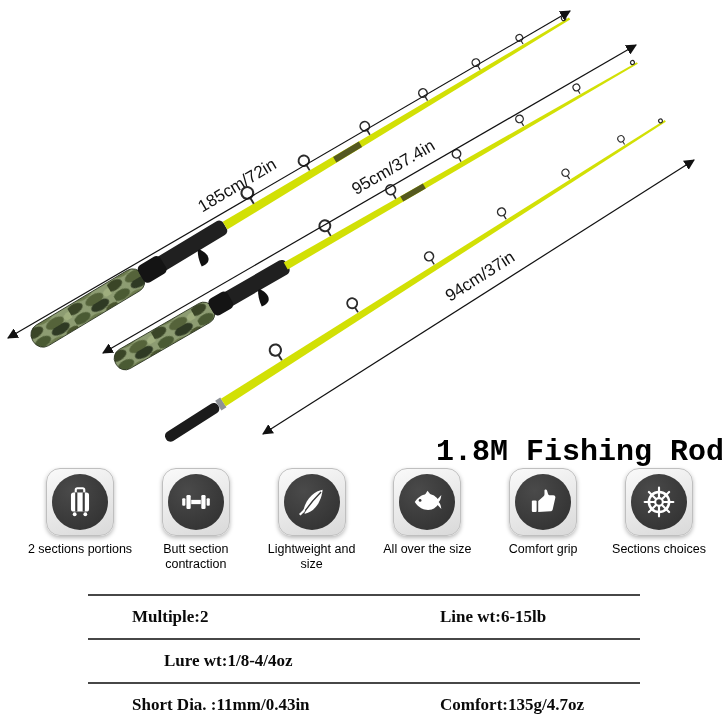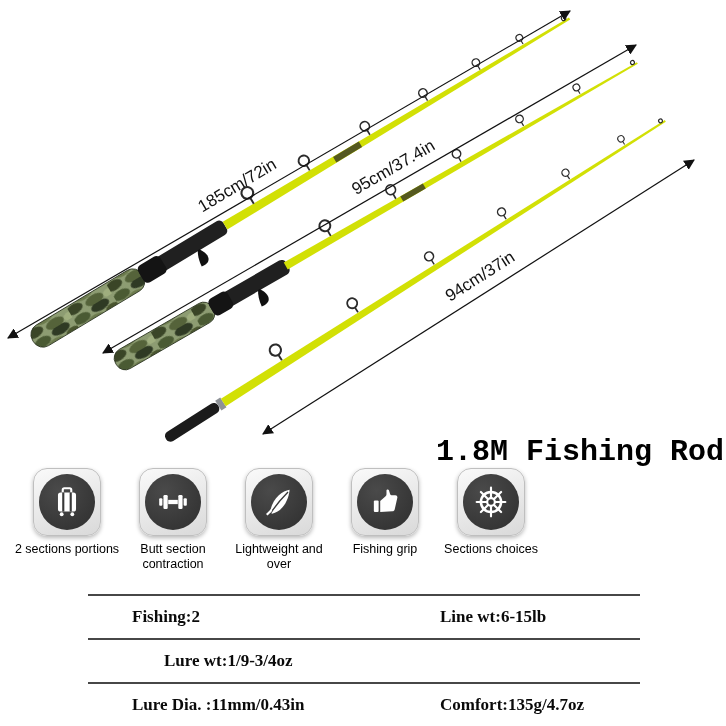--- a/index.html
+++ b/index.html
@@ -6,22 +6,22 @@
   .canvas{position:relative;width:726px;height:726px;background:#ffffff;overflow:hidden;
           font-family:"Liberation Sans",sans-serif;}
   
   .rod-svg{position:absolute;top:0;left:0;}
   .dim-label{font-family:"Liberation Sans",sans-serif;font-size:17px;fill:#111;}
   
   .product-title{position:absolute;left:436px;top:412px;
                  font-family:Liberation Mono, monospace;font-weight:bold;
                  font-size:30px;color:#000;white-space:nowrap;margin-top:23px;}
   
-  .features{position:absolute;top:468px;left:0;right:0;display:flex;
-            padding:0 14px;}
+  .features{position:absolute;top:468px;left:13px;right:0;display:flex;
+            justify-content:space-between;padding:0 14px;}
   .feature{width:106px;display:flex;flex-direction:column;align-items:center;}
   .icon-box{width:66px;height:66px;border-radius:14px;
             background:linear-gradient(160deg,#fafafa,#d9d9d9);
             border:1px solid #bfbfbf;
             box-shadow:0 2px 4px rgba(0,0,0,0.28);
             display:flex;align-items:center;justify-content:center;}
   .icon-circle{width:56px;height:56px;border-radius:50%;
                background:radial-gradient(circle at 35% 30%, #4a4a4a, #2e2e2e);
                display:flex;align-items:center;justify-content:center;}
   .icon-circle svg{width:34px;height:34px;display:block;}
@@ -155,36 +155,50 @@
     <div class="feature">
       <div class="icon-box">
         <div class="icon-circle">
           <svg viewBox="0 0 32 32">
             <path d="M26,4.5 C19,5.5 10,12 7.5,25.5 L9.5,27 C20,24.5 25,14 26,4.5 Z" fill="#fff"></path>
             <path d="M8.5,26 C13,19 19,12 24.5,6.5" stroke="#383838" stroke-width="1.3" fill="none"></path>
             <path d="M4.5,28 L9,23.5" stroke="#fff" stroke-width="2" fill="none"></path>
           </svg>
         </div>
       </div>
-      <div class="feature-label">Lightweight and over</div>
-    </div>
-
+      <div class="feature-label">Lightweight and size</div>
+    </div>
+
+    <div class="feature">
+      <div class="icon-box">
+        <div class="icon-circle">
+          <svg viewBox="0 0 32 32">
+            <path d="M14,9.5 L16.5,5.5 L19.5,9.2 Z" fill="#fff"></path>
+            <path d="M4.5,16 C8,10.5 13,8.5 17,8.5 C21.5,8.5 24.5,11 26,13.2 L29.5,9.5
+                     C29,13 28.5,14.5 27,16 C28.5,17.5 29,19 29.5,22.5 L26,18.8
+                     C24.5,21 21.5,23.5 17,23.5 C13,23.5 8,21.5 4.5,16 Z" fill="#fff"></path>
+            <circle cx="9.5" cy="14.5" r="1.3" fill="#383838"></circle>
+          </svg>
+        </div>
+      </div>
+      <div class="feature-label">All over the size</div>
+    </div>
 
     <div class="feature">
       <div class="icon-box">
         <div class="icon-circle">
           <svg viewBox="0 0 32 32">
             <rect x="5.5" y="14.5" width="4.5" height="11" rx="1" fill="#fff"></rect>
             <path d="M11.5,25.5 V15 l4.8,-4.2 c0.7,-0.6 1.1,-1.5 1.1,-2.4 V5.2
                      c0,-1.1 1.9,-1.3 2.3,-0.2 l1,3.2 c0.3,0.9 1.1,1.5 2,1.5 h3
                      c1.3,0 2.2,1.1 1.9,2.3 l-2.5,11 c-0.2,1 -1.1,1.7 -2.1,1.7 Z" fill="#fff"></path>
           </svg>
         </div>
       </div>
-      <div class="feature-label">Fishing grip</div>
+      <div class="feature-label">Comfort grip</div>
     </div>
 
     <div class="feature">
       <div class="icon-box">
         <div class="icon-circle">
           <svg viewBox="0 0 32 32">
             <g stroke="#fff" stroke-width="2" stroke-linecap="round">
               <line x1="16" y1="2.5" x2="16" y2="29.5"></line>
               <line x1="2.5" y1="16" x2="29.5" y2="16"></line>
               <line x1="6.5" y1="6.5" x2="25.5" y2="25.5"></line>
@@ -195,25 +209,25 @@
           </svg>
         </div>
       </div>
       <div class="feature-label">Sections choices</div>
     </div>
 
   </div>
 
   <div class="specs">
     <div class="spec-row">
-      <div class="spec-cell left">Fishing:2</div>
+      <div class="spec-cell left">Multiple:2</div>
       <div class="spec-cell right">Line wt:6-15lb</div>
     </div>
     <div class="spec-row">
-      <div class="spec-cell right">Lure wt:1/9-3/4oz</div>
+      <div class="spec-cell right">Lure wt:1/8-4/4oz</div>
     </div>
     <div class="spec-row">
-      <div class="spec-cell left">Lure Dia. :11mm/0.43in</div>
+      <div class="spec-cell left">Short Dia. :11mm/0.43in</div>
       <div class="spec-cell right">Comfort:135g/4.7oz</div>
     </div>
   </div>
 
 </div>
 
 </body></html>

